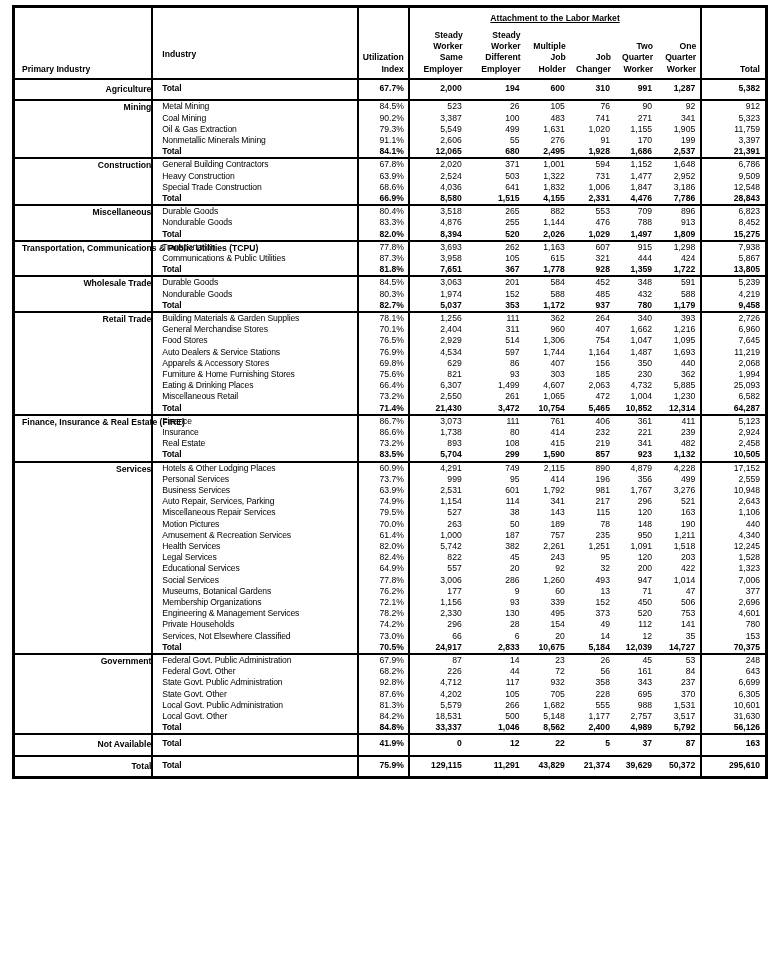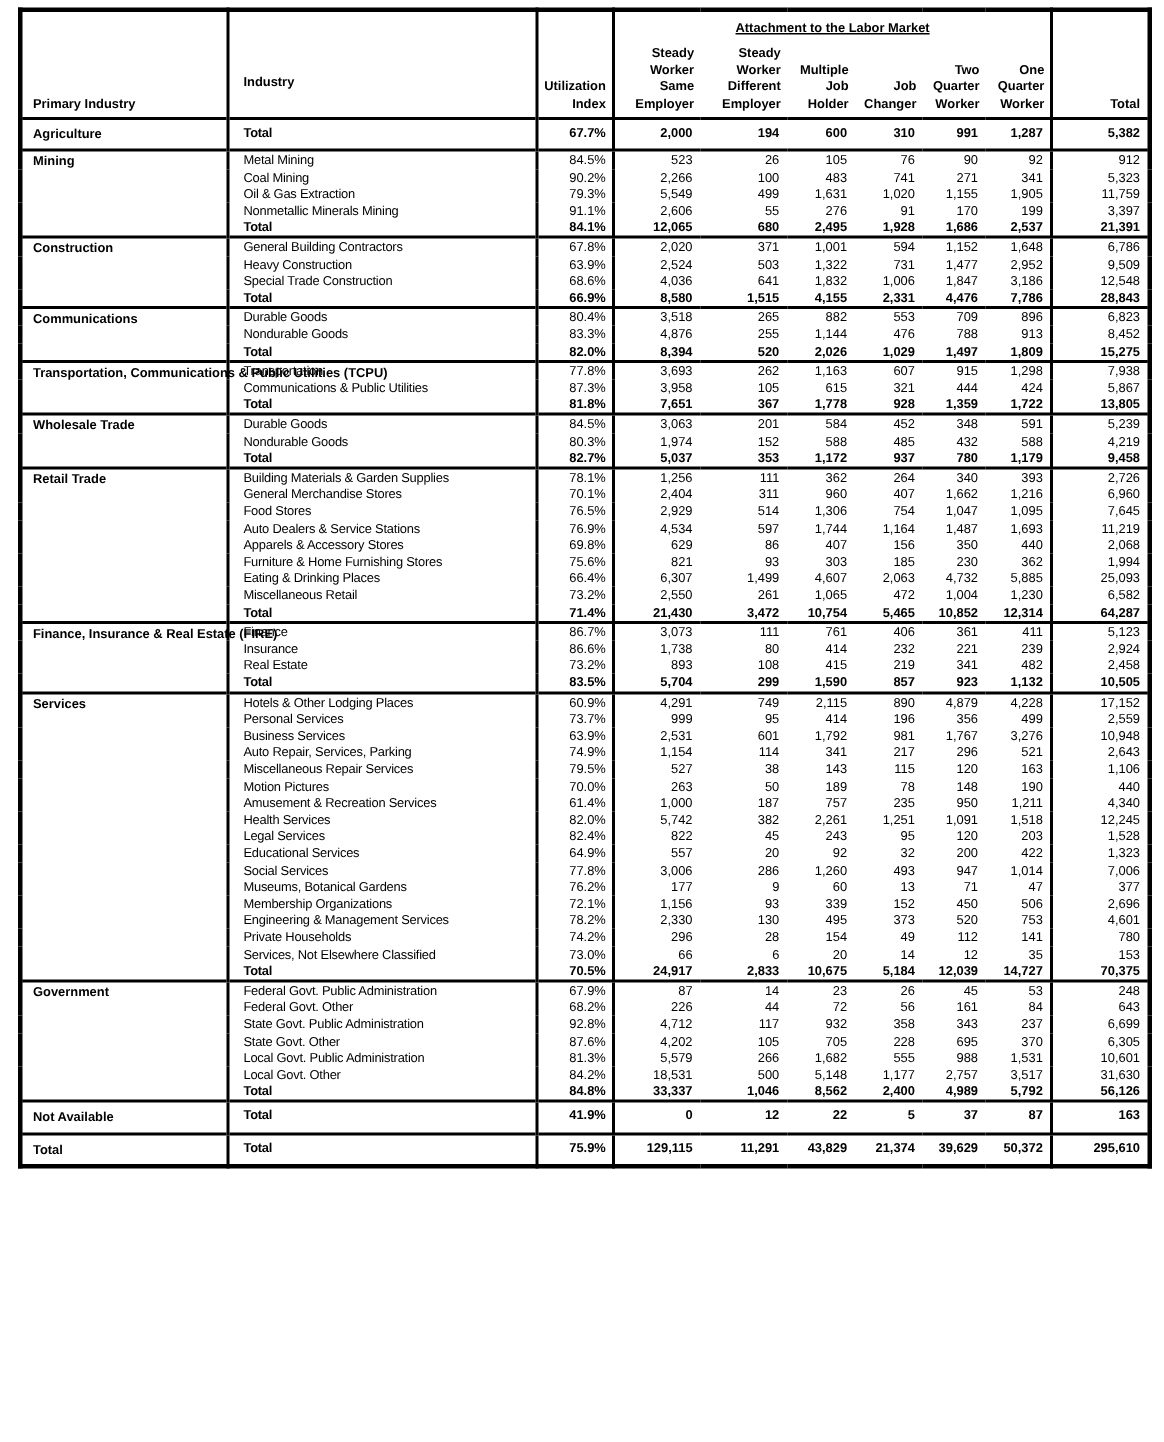--- a/index.html
+++ b/index.html
@@ -25,21 +25,21 @@
   .bl { border-left: 2px solid #000; }
   th { font-weight: bold; text-align: right; vertical-align: bottom !important; }
   th.l { text-align: left; padding-left: 7px !important; }
   .hdr-row th { padding-bottom: 3px !important; }
   .hdr-row th.r { padding-right: 4px !important; }
   .att { text-align: center !important; text-decoration: underline; font-weight: bold;
          padding-top: 4px !important; height: 12px; }
   tbody.grp { border-top: 2px solid #000; }
   tbody.grp tr:first-child td { padding-top: 4px; }
   tbody.grp tr:last-child td { padding-bottom: 4px; }
-  td.prim { font-weight: bold; padding-left: 7px !important; white-space: normal; line-height: 13.5px; }
+  td.prim { font-weight: bold; padding-left: 7px !important; white-space: normal; line-height: 13.5px; text-align: right; }
   td.ind { padding-left: 9px !important; letter-spacing: -0.15px; }
   td.num { text-align: right; padding-right: 5px !important; }
   td.util { padding-right: 4px !important; }
   td.tot { padding-right: 5px !important; }
   tr.total td { font-weight: bold; }
   tr.single td { padding-top: 3px !important; padding-bottom: 3px !important; }
 </style>
 </head>
 <body>
 
@@ -129,21 +129,21 @@
         <td class="num">26</td>
         <td class="num">105</td>
         <td class="num">76</td>
         <td class="num">90</td>
         <td class="num">92</td>
         <td class="num tot bl">912</td>
       </tr>
       <tr>
         <td class="ind bl">Coal Mining</td>
         <td class="num util bl">90.2%</td>
-        <td class="num bl">2,266</td>
+        <td class="num bl">3,387</td>
         <td class="num">100</td>
         <td class="num">483</td>
         <td class="num">741</td>
         <td class="num">271</td>
         <td class="num">341</td>
         <td class="num tot bl">5,323</td>
       </tr>
       <tr>
         <td class="ind bl">Oil &amp; Gas Extraction</td>
         <td class="num util bl">79.3%</td>
@@ -220,21 +220,21 @@
         <td class="num">1,515</td>
         <td class="num">4,155</td>
         <td class="num">2,331</td>
         <td class="num">4,476</td>
         <td class="num">7,786</td>
         <td class="num tot bl">28,843</td>
       </tr>
     </tbody>
     <tbody class="grp">
       <tr>
-        <td class="prim" rowspan="3">Communications</td>
+        <td class="prim" rowspan="3">Miscellaneous</td>
         <td class="ind bl">Durable Goods</td>
         <td class="num util bl">80.4%</td>
         <td class="num bl">3,518</td>
         <td class="num">265</td>
         <td class="num">882</td>
         <td class="num">553</td>
         <td class="num">709</td>
         <td class="num">896</td>
         <td class="num tot bl">6,823</td>
       </tr>

